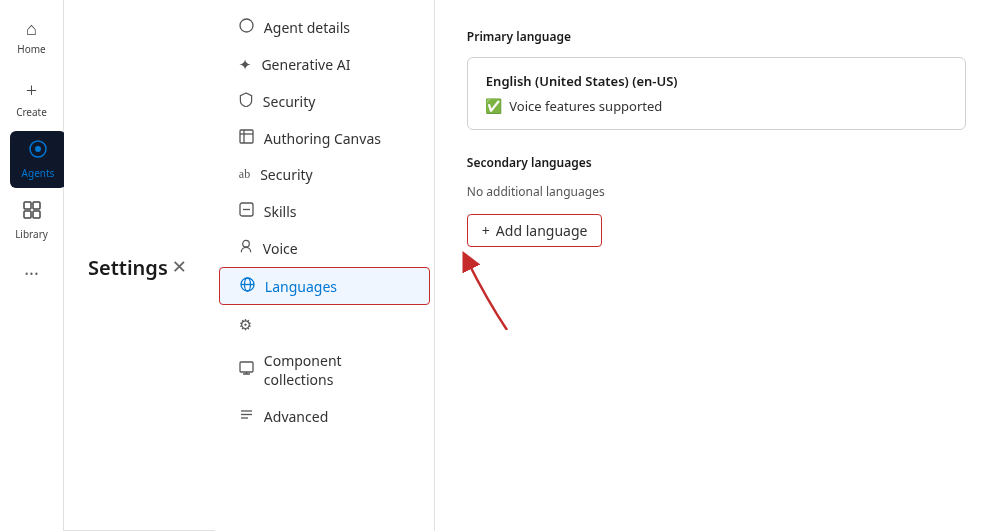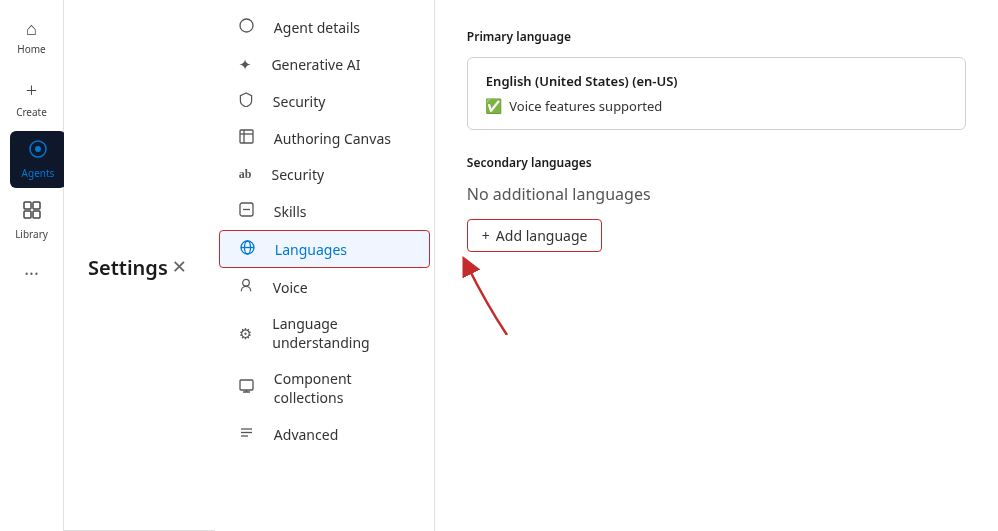--- a/index.html
+++ b/index.html
@@ -76,21 +76,21 @@
     .settings-sidebar {
       width: 220px;
       border-right: 1px solid #e0e0e0;
       padding: 8px 0;
       overflow-y: auto;
       flex-shrink: 0;
     }
     .sidebar-item {
       display: flex;
       align-items: center;
-      gap: 20px;
+      gap: 10px;
       padding: 8px 20px;
       cursor: pointer;
       font-size: 14px;
       color: #333;
       border-radius: 4px;
       margin: 1px 4px;
     }
     .sidebar-item.active {
       color: #0078d4;
       background: #f0f6ff;
@@ -133,21 +133,21 @@
       gap: 6px;
       font-size: 13px;
       color: #333;
     }
     .check-icon {
       color: #107c10;
       font-size: 14px;
     }
 
     .no-languages {
-      font-size: 16px;
+      font-size: 12px;
       color: #555;
       margin-bottom: 14px;
     }
 
     .add-language-btn {
       display: inline-flex;
       align-items: center;
       gap: 6px;
       padding: 6px 14px;
       border: 1.5px solid #c52b2b;
@@ -241,54 +241,53 @@
         <span class="s-icon">
           <svg width="15" height="15" viewBox="0 0 15 15">
               <rect x="1" y="1" width="13" height="13" rx="1" stroke="#555" stroke-width="1.3" fill="none"></rect>
               <line x1="5" y1="1" x2="5" y2="14" stroke="#555" stroke-width="1.3"></line>
               <line x1="1" y1="5" x2="14" y2="5" stroke="#555" stroke-width="1.3"></line>
             </svg>
         </span>
         <span>Authoring Canvas</span>
       </div>
       <div class="sidebar-item">
-        <span class="s-icon" style="font-size:12px;font-weight:700;font-family:serif;color:#555;">ab</span>
+        <span class="s-icon" style="font-size:12px;font-weight:400;font-family:serif;color:#555;">ab</span>
         <span>Security</span>
       </div>
       <div class="sidebar-item">
         <span class="s-icon">
           <svg width="15" height="15" viewBox="0 0 15 15">
               <rect x="1" y="1" width="13" height="13" rx="2" stroke="#555" stroke-width="1.3" fill="none"></rect>
               <line x1="4" y1="7.5" x2="11" y2="7.5" stroke="#555" stroke-width="1.3"></line>
             </svg>
         </span>
         <span>Skills</span>
+      </div>
+      <div class="sidebar-item">
+        <span class="s-icon">
+          <svg width="14" height="15" viewBox="0 0 14 16">
+              <circle cx="7" cy="5" r="3.5" stroke="#555" stroke-width="1.3" fill="none"></circle>
+              <path d="M2 14c0-2.8 2.2-5 5-5s5 2.2 5 5" stroke="#555" stroke-width="1.3" fill="none"></path>
+            </svg>
+        </span>
+        <span>Voice</span>
       </div>
       <div class="sidebar-item active">
         <span class="s-icon">
           <svg width="15" height="15" viewBox="0 0 15 15">
               <circle cx="7.5" cy="7.5" r="6.5" stroke="#0078d4" stroke-width="1.3" fill="none"></circle>
               <ellipse cx="7.5" cy="7.5" rx="3" ry="6.5" stroke="#0078d4" stroke-width="1.3" fill="none"></ellipse>
               <line x1="1" y1="7.5" x2="14" y2="7.5" stroke="#0078d4" stroke-width="1.3"></line>
             </svg>
         </span>
         <span>Languages</span>
       </div>
       <div class="sidebar-item">
-        <span class="s-icon">
-          <svg width="14" height="15" viewBox="0 0 14 16">
-              <circle cx="7" cy="5" r="3.5" stroke="#555" stroke-width="1.3" fill="none"></circle>
-              <path d="M2 14c0-2.8 2.2-5 5-5s5 2.2 5 5" stroke="#555" stroke-width="1.3" fill="none"></path>
-            </svg>
-        </span>
-        <span>Voice</span>
-      </div>
-      <div class="sidebar-item">
         <span class="s-icon">⚙</span>
-        <span>Language understanding</span>
       </div>
       <div class="sidebar-item">
         <span class="s-icon">
           <svg width="15" height="15" viewBox="0 0 15 15">
               <rect x="1" y="1" width="13" height="10" rx="1" stroke="#555" stroke-width="1.3" fill="none"></rect>
               <line x1="4" y1="13" x2="11" y2="13" stroke="#555" stroke-width="1.5"></line>
               <line x1="7.5" y1="11" x2="7.5" y2="13" stroke="#555" stroke-width="1.3"></line>
             </svg>
         </span>
         <span>Component collections</span>

